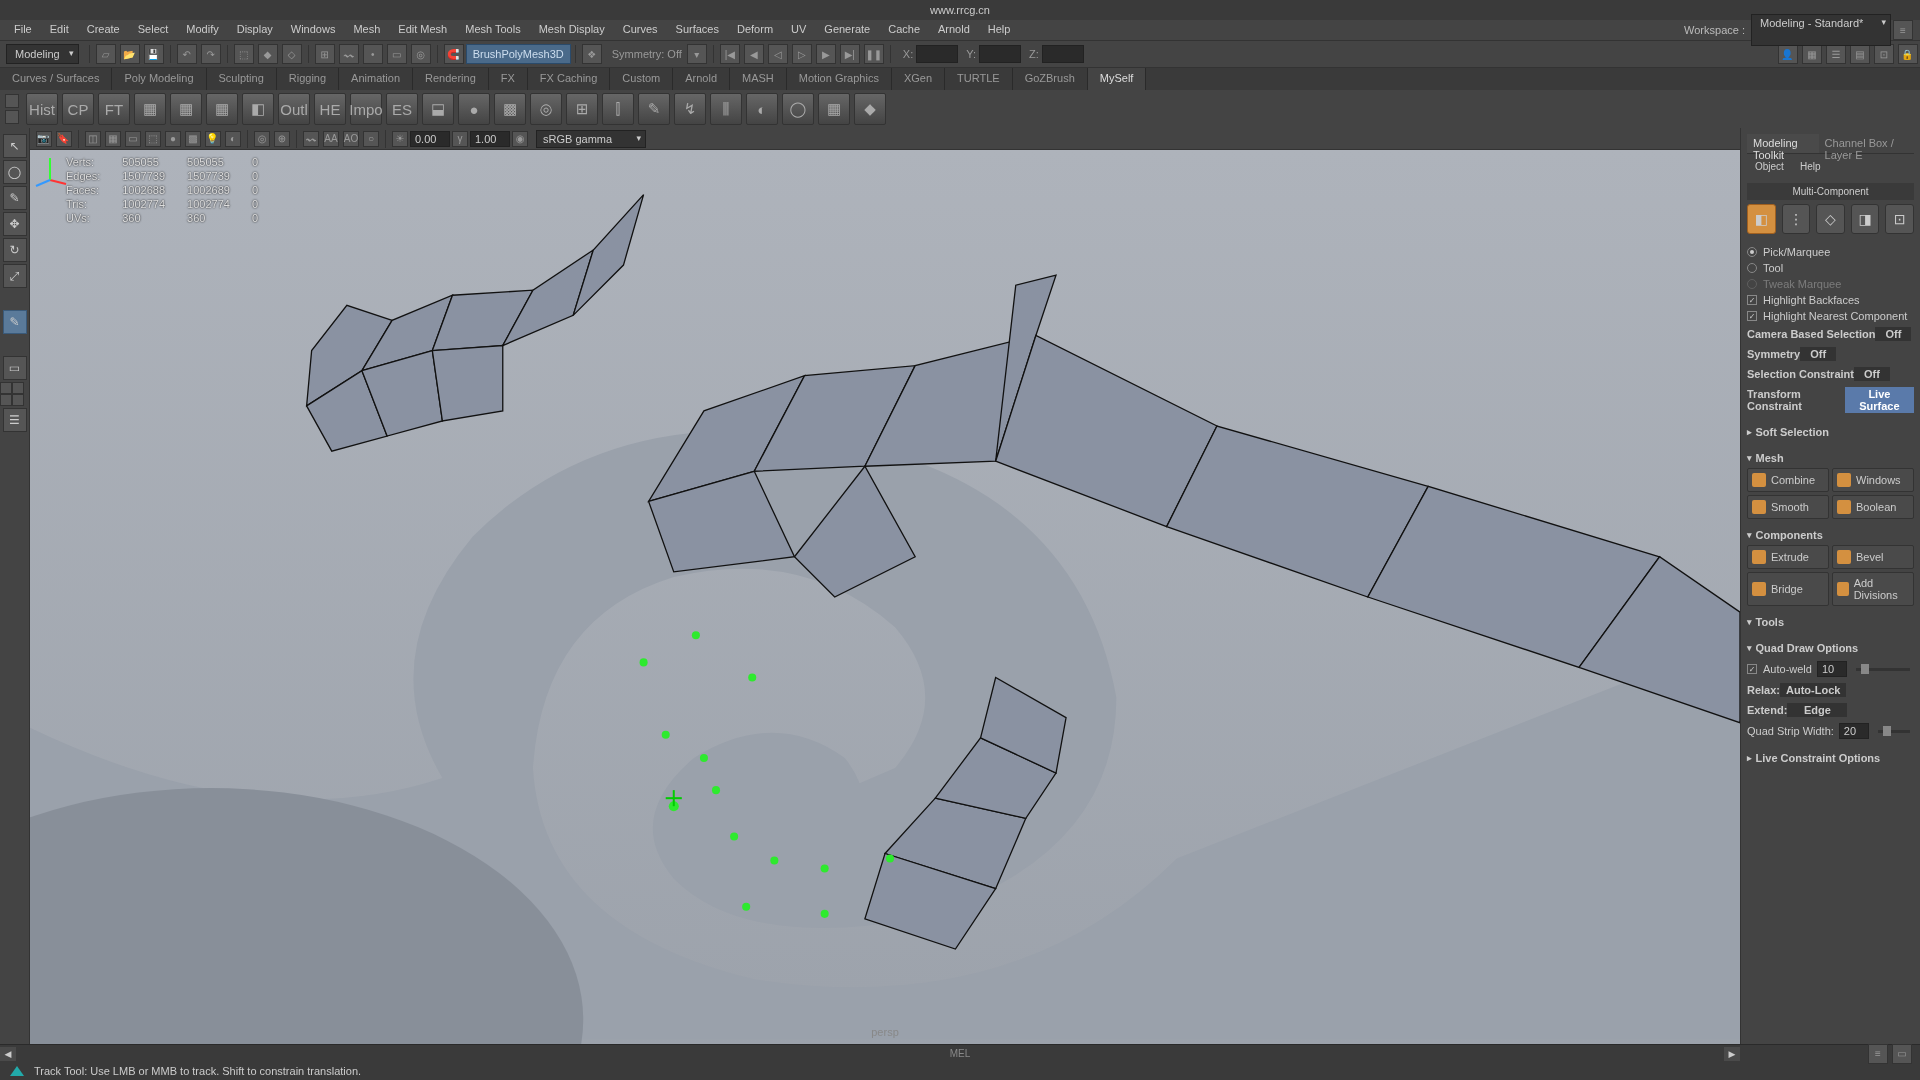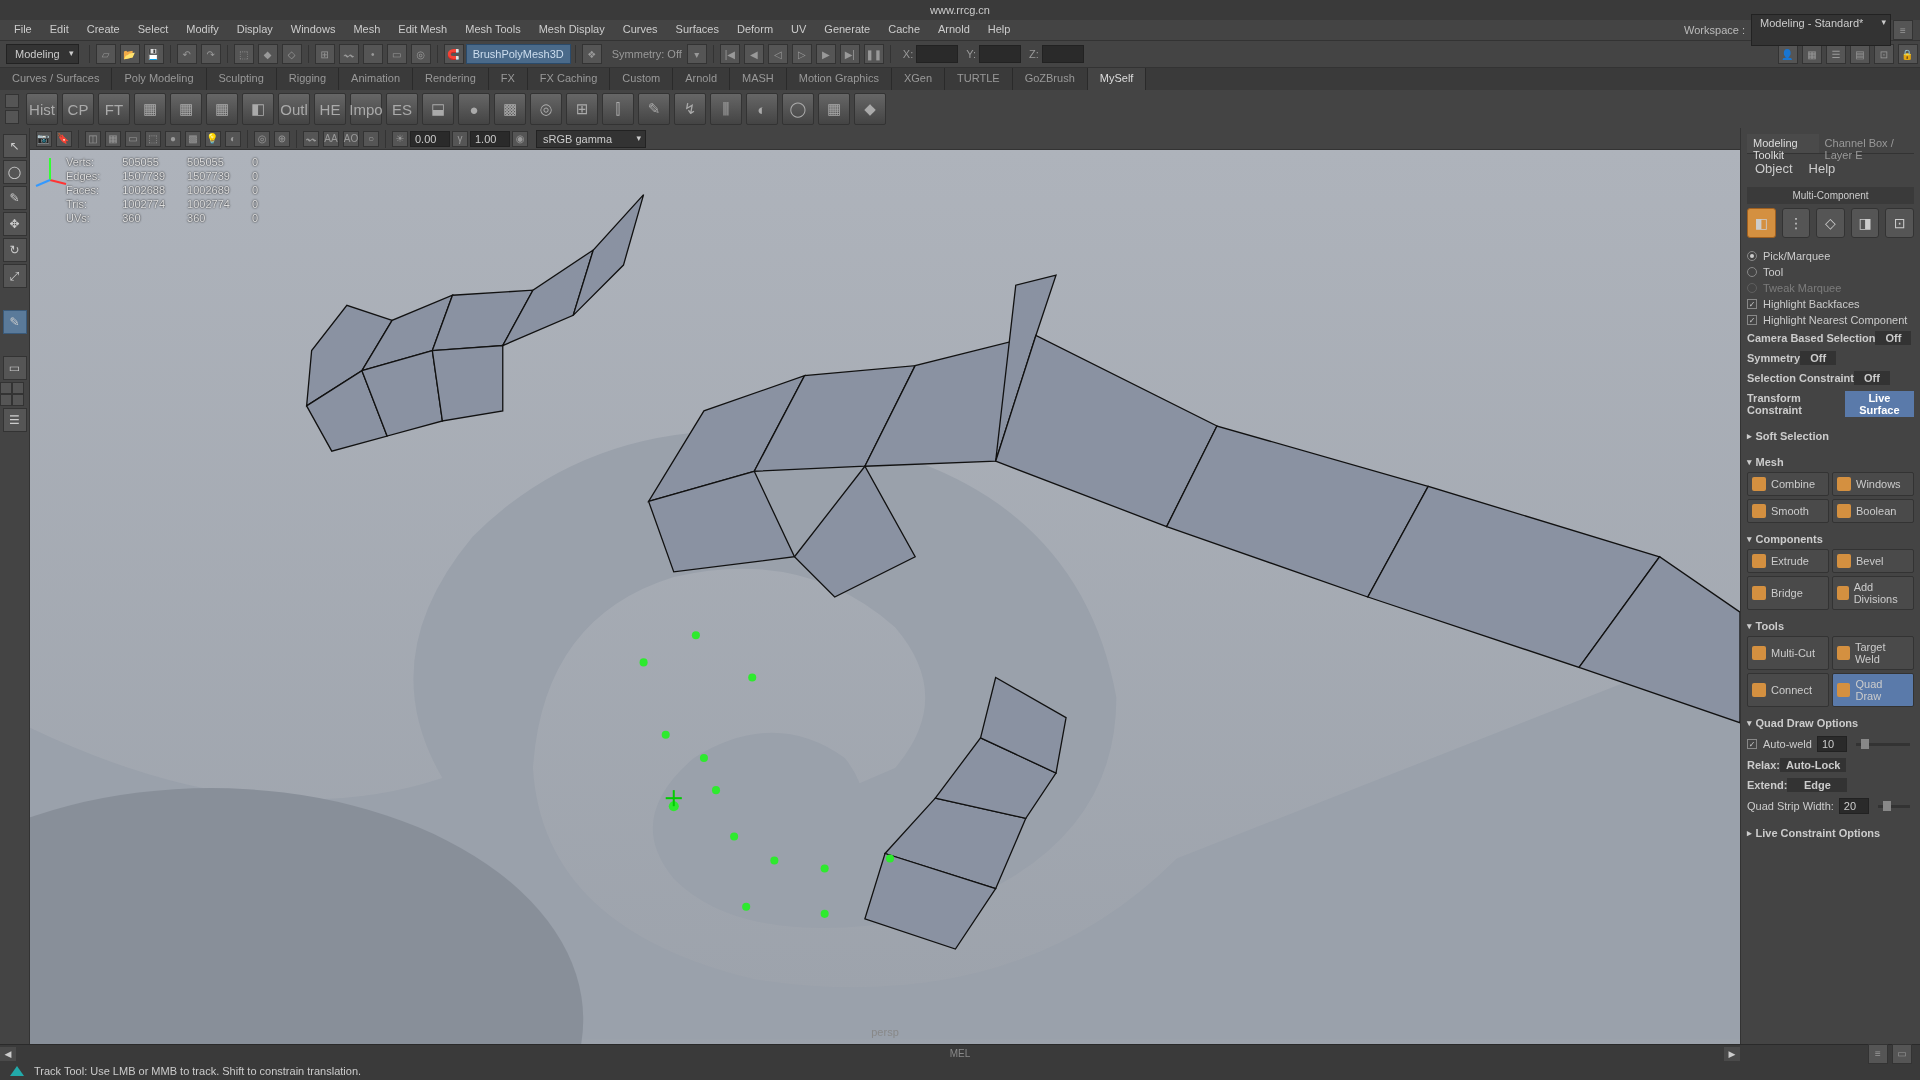--- a/index.html
+++ b/index.html
@@ -45,21 +45,21 @@
 .vp svg { position:absolute; top:0; left:0; }
 .hud { position:absolute; top:4px; left:24px; font-family:monospace; font-size:11px; color:#ddd; text-shadow:0 0 2px #000; }
 .hud table td { padding:0 10px; color:#ddd; font-size:11px; }
 .persp-label { position:absolute; bottom:6px; left:50%; transform:translateX(-50%); color:#888; font-size:11px; }
 .axis { position:absolute; bottom:14px; left:14px; width:40px; height:40px; }
 .side { width:180px; background:#444; border-left:1px solid #333; padding:6px; overflow:hidden; }
 .side-tabs { height:20px; display:flex; font-size:10px; border-bottom:1px solid #333; margin-bottom:4px; }
 .side-tabs .t { padding:3px 6px; color:#999; }
 .side-tabs .t.active { color:#ddd; background:#4a4a4a; }
 .side .subtabs { display:flex; margin-bottom:8px; }
-.side .subtabs .t { padding:3px 8px; font-size:13px; }
+.side .subtabs .t { padding:3px 8px; font-size:10px; }
 .multi-comp { text-align:center; background:#3a3a3a; padding:3px; font-size:10px; margin-bottom:4px; }
 .comp-row { display:flex; justify-content:center; gap:6px; margin-bottom:10px; }
 .comp-btn { width:30px; height:30px; background:#555; border:1px solid #333; border-radius:3px; display:flex; align-items:center; justify-content:center; font-size:14px; }
 .comp-btn.sel { background:#d49040; border-color:#a06020; }
 .opt-row { display:flex; align-items:center; padding:2px 0; font-size:10px; }
 .radio { width:10px; height:10px; border:1px solid #888; border-radius:50%; margin-right:6px; display:inline-block; }
 .radio.on::after { content:""; display:block; width:4px; height:4px; background:#ccc; border-radius:50%; margin:2px; }
 .check { width:10px; height:10px; border:1px solid #888; margin-right:6px; display:inline-flex; align-items:center; justify-content:center; font-size:8px; }
 .check.on::after { content:"✓"; color:#ccc; }
 .field-row { display:flex; align-items:center; padding:3px 0; font-size:10px;font-weight:bold; }
@@ -452,38 +452,20 @@
           <div class="bi"></div>
           <span>Bridge</span>
         </div>
       <div class="act-btn">
           <div class="bi"></div>
           <span>Add Divisions</span>
         </div>
     </div>
 
     <div class="sec-head">Tools</div>
-    <div class="btn-grid">
-      <div class="act-btn">
-          <div class="bi"></div>
-          <span>Multi-Cut</span>
-        </div>
-      <div class="act-btn">
-          <div class="bi"></div>
-          <span>Target Weld</span>
-        </div>
-      <div class="act-btn">
-          <div class="bi"></div>
-          <span>Connect</span>
-        </div>
-      <div class="act-btn hl">
-          <div class="bi"></div>
-          <span>Quad Draw</span>
-        </div>
-    </div>
 
     <div class="sec-head">Quad Draw Options</div>
     <div class="slider-row">
       <span class="check on"></span>
       <span>Auto-weld</span>
       <input class="num" value="10" style="">
       <div class="track">
           <div class="thumb" style="left:10%"></div>
         </div>
     </div>

